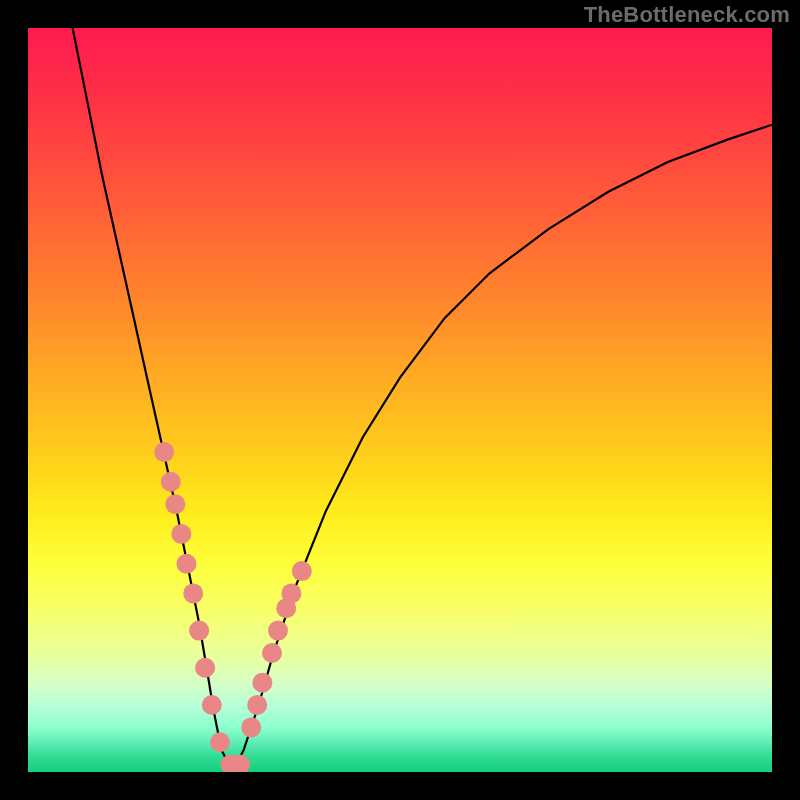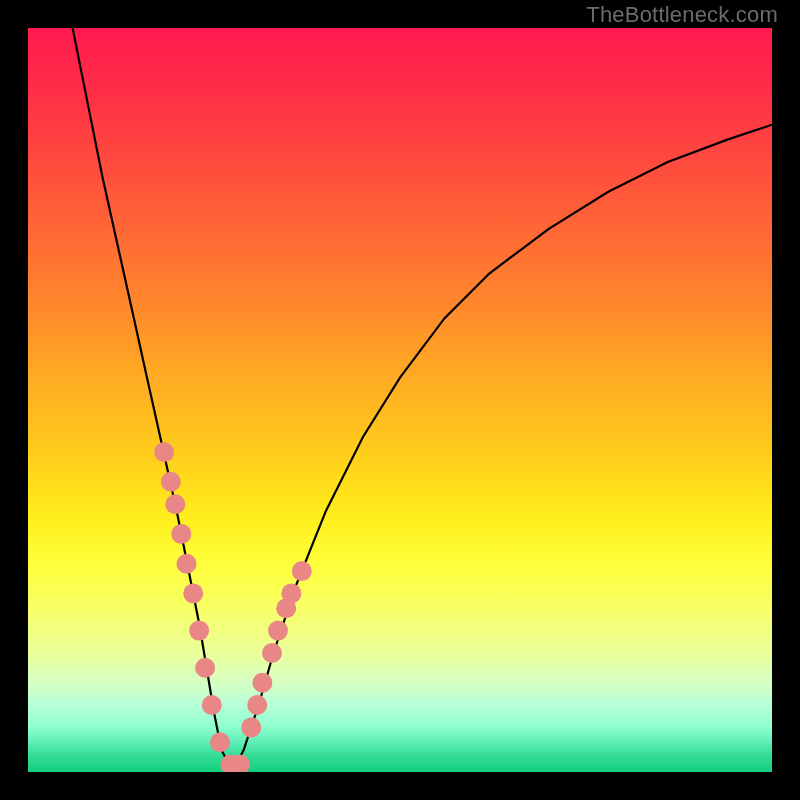--- a/index.html
+++ b/index.html
@@ -52,24 +52,24 @@
   }
   svg.curve {
     position: absolute;
     inset: 0;
     width: 100%;
     height: 100%;
   }
   .watermark {
     position: absolute;
     top: 2px;
-    right: 22px;
+    right: 10px;
     color: #6b6b6b;
     font-size: 22px;
-    font-weight: 400;
+    font-weight: 700;
     letter-spacing: 0.2px;
     text-align: right;
   }
 </style>
 </head>
 <body>
 
 <div class="frame">
 
   <div class="plot-area">

